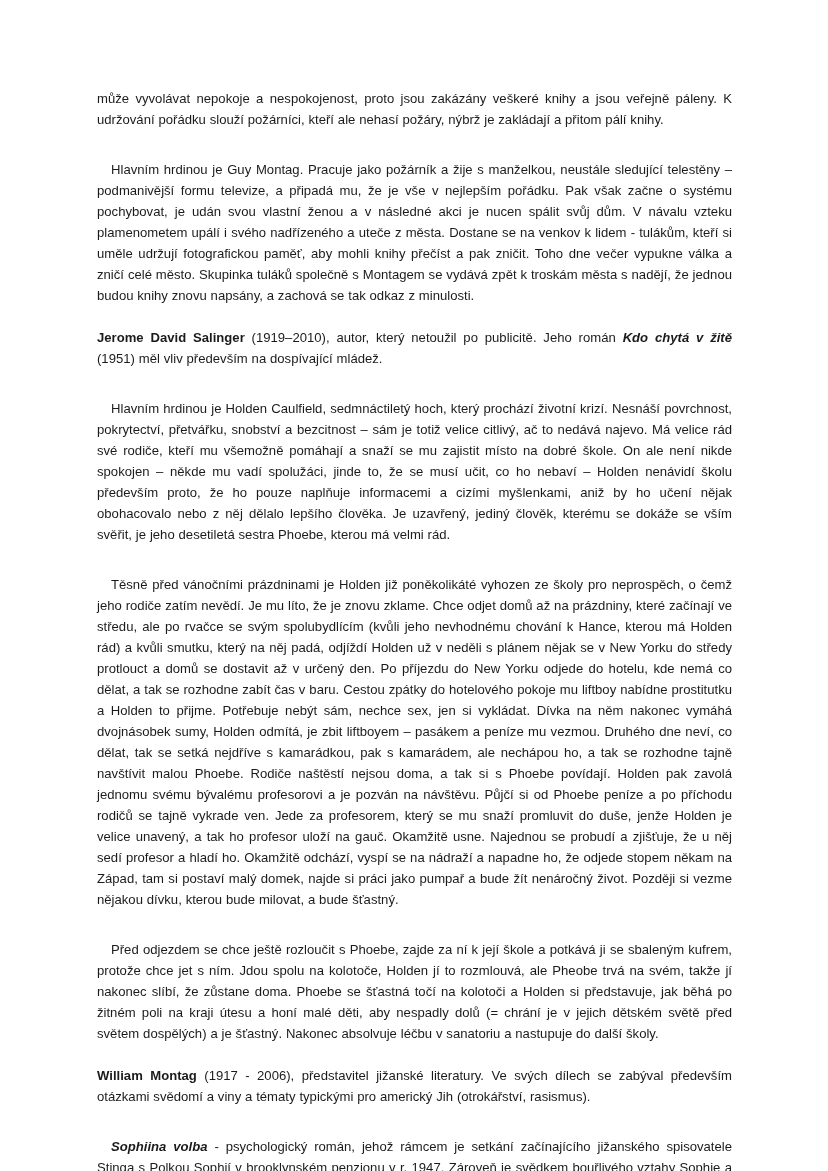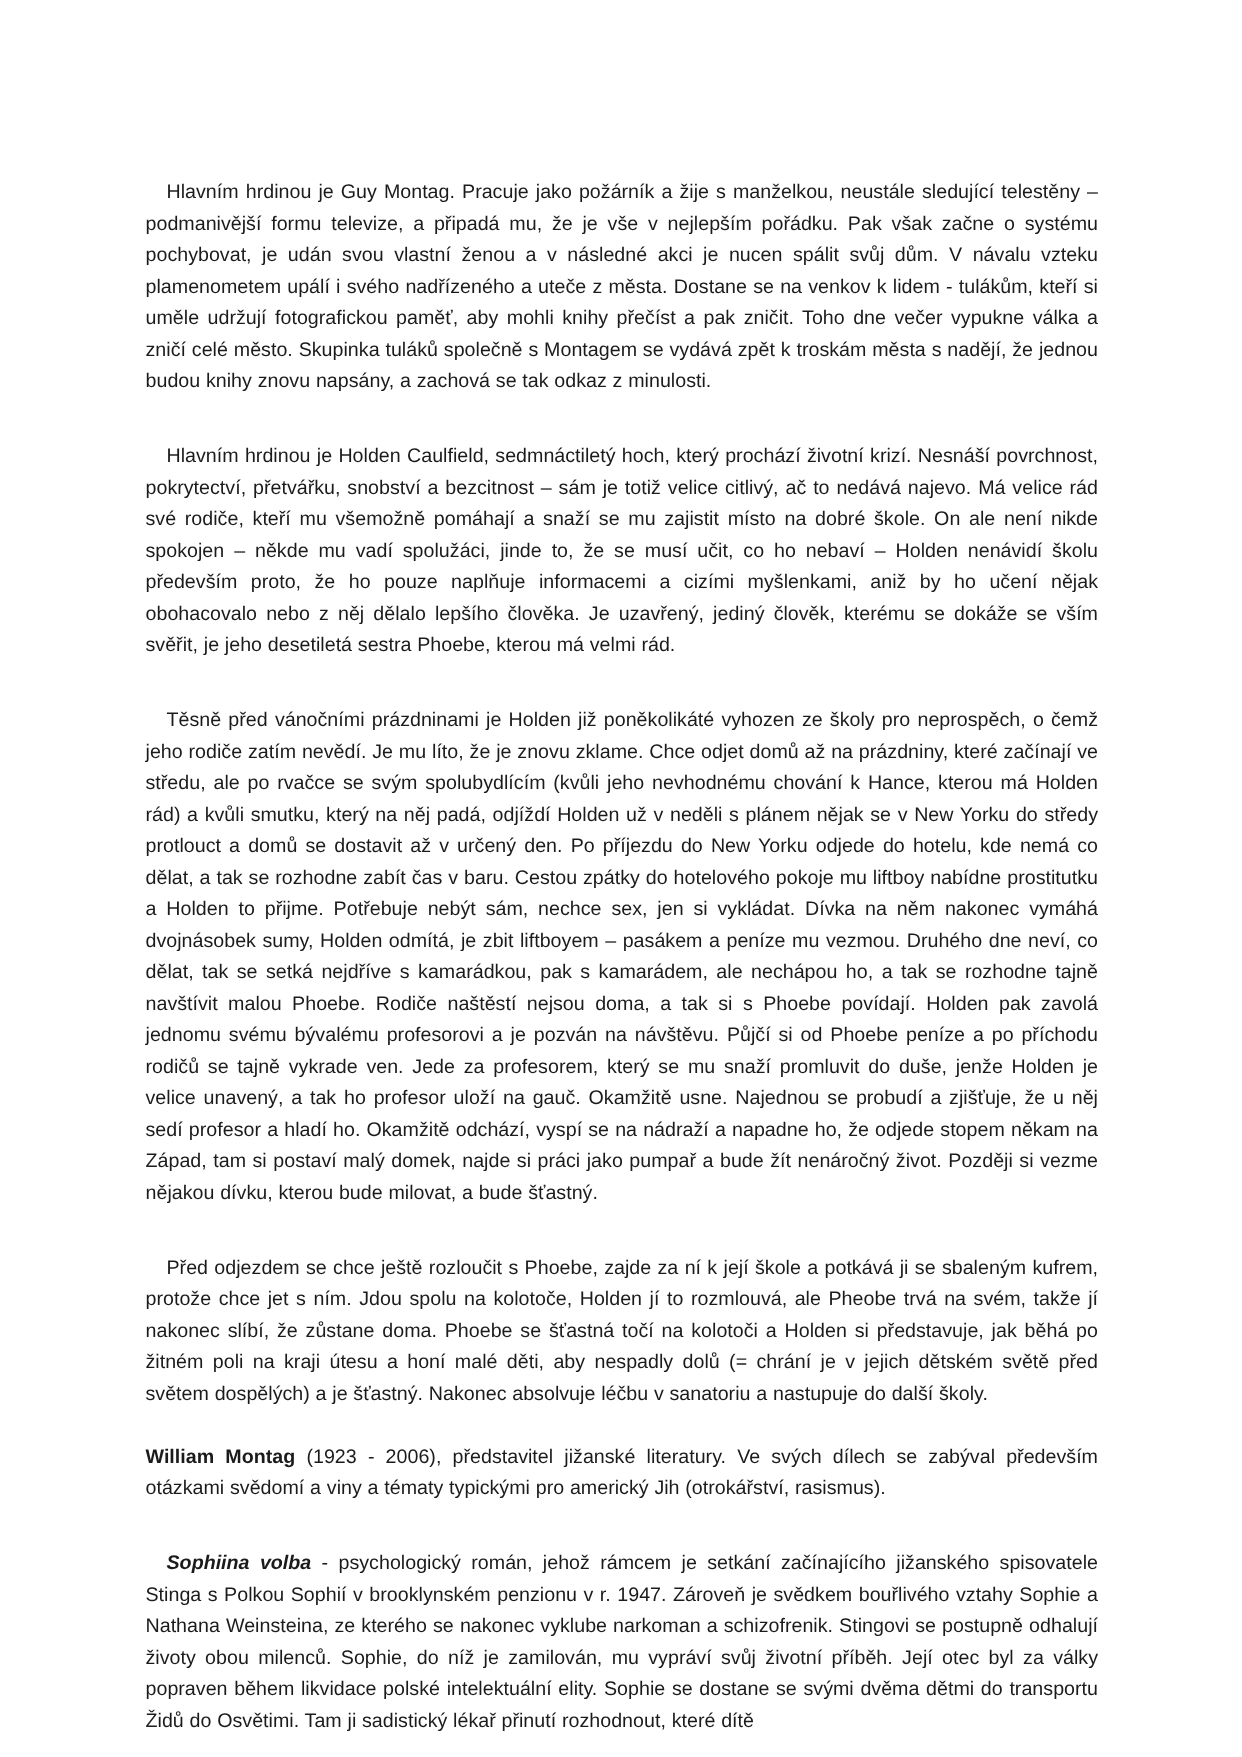--- a/index.html
+++ b/index.html
@@ -49,20 +49,22 @@
   }
   
   b.bold   { font-weight: bold; }
   i.bi     { font-weight: bold; font-style: italic; }
 </style>
 </head>
 <body>
 
 <div class="page">
   <div class="text-body" id="text-body">
+      <p class="para"><span>může vyvolávat nepokoje a nespokojenost, proto jsou zakázány veškeré knihy a jsou veřejně páleny. K udržování pořádku slouží požárníci, kteří ale nehasí požáry, nýbrž je zakládají a přitom pálí knihy.</span></p>
       <p class="para indent"><span>Hlavním hrdinou je Guy Montag. Pracuje jako požárník a žije s manželkou, neustále sledující telestěny – podmanivější formu televize, a připadá mu, že je vše v nejlepším pořádku. Pak však začne o systému pochybovat, je udán svou vlastní ženou a v následné akci je nucen spálit svůj dům. V návalu vzteku plamenometem upálí i svého nadřízeného a uteče z města. Dostane se na venkov k lidem - tulákům, kteří si uměle udržují fotografickou paměť, aby mohli knihy přečíst a pak zničit. Toho dne večer vypukne válka a zničí celé město. Skupinka tuláků společně s Montagem se vydává zpět k troskám města s nadějí, že jednou budou knihy znovu napsány, a zachová se tak odkaz z minulosti.</span></p>
+      <p class="para gap-before"><b class="bold">Jerome David Salinger</b><span> (1919–2010), autor, který netoužil po publicitě.  Jeho román </span><i class="bi">Kdo chytá v žitě</i><span> (1951) měl vliv především na dospívající mládež.</span></p>
       <p class="para indent"><span>Hlavním hrdinou je Holden Caulfield, sedmnáctiletý hoch, který prochází životní krizí. Nesnáší povrchnost, pokrytectví, přetvářku, snobství a bezcitnost – sám je totiž velice citlivý, ač to nedává najevo. Má velice rád své rodiče, kteří mu všemožně pomáhají a snaží se mu zajistit místo na dobré škole. On ale není nikde spokojen – někde mu vadí spolužáci, jinde to, že se musí učit, co ho nebaví – Holden nenávidí školu především proto, že ho pouze naplňuje informacemi a cizími myšlenkami, aniž by ho učení nějak obohacovalo nebo z něj dělalo lepšího člověka. Je uzavřený, jediný člověk, kterému se dokáže se vším svěřit, je jeho desetiletá sestra Phoebe, kterou má velmi rád.</span></p>
       <p class="para indent"><span>Těsně před vánočními prázdninami je Holden již poněkolikáté vyhozen ze školy pro neprospěch, o čemž jeho rodiče zatím nevědí. Je mu líto, že je znovu zklame. Chce odjet domů až na prázdniny, které začínají ve středu, ale po rvačce se svým spolubydlícím (kvůli jeho nevhodnému chování k Hance, kterou má Holden rád) a kvůli smutku, který na něj padá, odjíždí Holden už v neděli s plánem nějak se v New Yorku do středy protlouct a domů se dostavit až v určený den. Po příjezdu do New Yorku odjede do hotelu, kde nemá co dělat, a tak se rozhodne zabít čas v baru. Cestou zpátky do hotelového pokoje mu liftboy nabídne prostitutku a Holden to přijme. Potřebuje nebýt sám, nechce sex, jen si vykládat. Dívka na něm nakonec vymáhá dvojnásobek sumy, Holden odmítá, je zbit liftboyem – pasákem a peníze mu vezmou. Druhého dne neví, co dělat, tak se setká nejdříve s kamarádkou, pak s kamarádem, ale nechápou ho, a tak se rozhodne tajně navštívit malou Phoebe. Rodiče naštěstí nejsou doma, a tak si s Phoebe povídají. Holden pak zavolá jednomu svému bývalému profesorovi a je pozván na návštěvu. Půjčí si od Phoebe peníze a po příchodu rodičů se tajně vykrade ven. Jede za profesorem, který se mu snaží promluvit do duše, jenže Holden je velice unavený, a tak ho profesor uloží na gauč. Okamžitě usne. Najednou se probudí a zjišťuje, že u něj sedí profesor a hladí ho. Okamžitě odchází, vyspí se na nádraží a napadne ho, že odjede stopem někam na Západ, tam si postaví malý domek, najde si práci jako pumpař a bude žít nenáročný život. Později si vezme nějakou dívku, kterou bude milovat, a bude šťastný.</span></p>
       <p class="para indent"><span>Před odjezdem se chce ještě rozloučit s Phoebe, zajde za ní k její škole a potkává ji se sbaleným kufrem, protože chce jet s ním. Jdou spolu na kolotoče, Holden jí to rozmlouvá, ale Pheobe trvá na svém, takže jí nakonec slíbí, že zůstane doma. Phoebe se šťastná točí na kolotoči a Holden si představuje, jak běhá po žitném poli na kraji útesu a honí malé děti, aby nespadly dolů (= chrání je v jejich dětském světě před světem dospělých) a je šťastný. Nakonec absolvuje léčbu v sanatoriu a nastupuje do další školy.</span></p>
-      <p class="para gap-before"><b class="bold">William Montag</b><span> (1923 - 2006), představitel jižanské literatury.  Ve svých dílech se zabýval především otázkami svědomí a viny a tématy typickými pro americký Jih (otrokářství, rasismus).</span></p>
+      <p class="para gap-before"><b class="bold">William Montag</b><span> (1917 - 2006), představitel jižanské literatury.  Ve svých dílech se zabýval především otázkami svědomí a viny a tématy typickými pro americký Jih (otrokářství, rasismus).</span></p>
       <p class="para indent"><i class="bi">Sophiina volba</i><span> - psychologický román, jehož rámcem je setkání začínajícího jižanského spisovatele Stinga s Polkou Sophií v brooklynském penzionu v r. 1947. Zároveň je svědkem bouřlivého vztahy Sophie a Nathana Weinsteina, ze kterého se nakonec vyklube narkoman a schizofrenik. Stingovi se postupně odhalují životy obou milenců. Sophie, do níž je zamilován, mu vypráví svůj životní příběh. Její otec byl za války popraven během likvidace polské intelektuální elity. Sophie se dostane se svými dvěma dětmi do transportu Židů do Osvětimi. Tam ji sadistický lékař přinutí rozhodnout, které dítě</span></p>
     </div>
 </div>
 
 </body></html>

